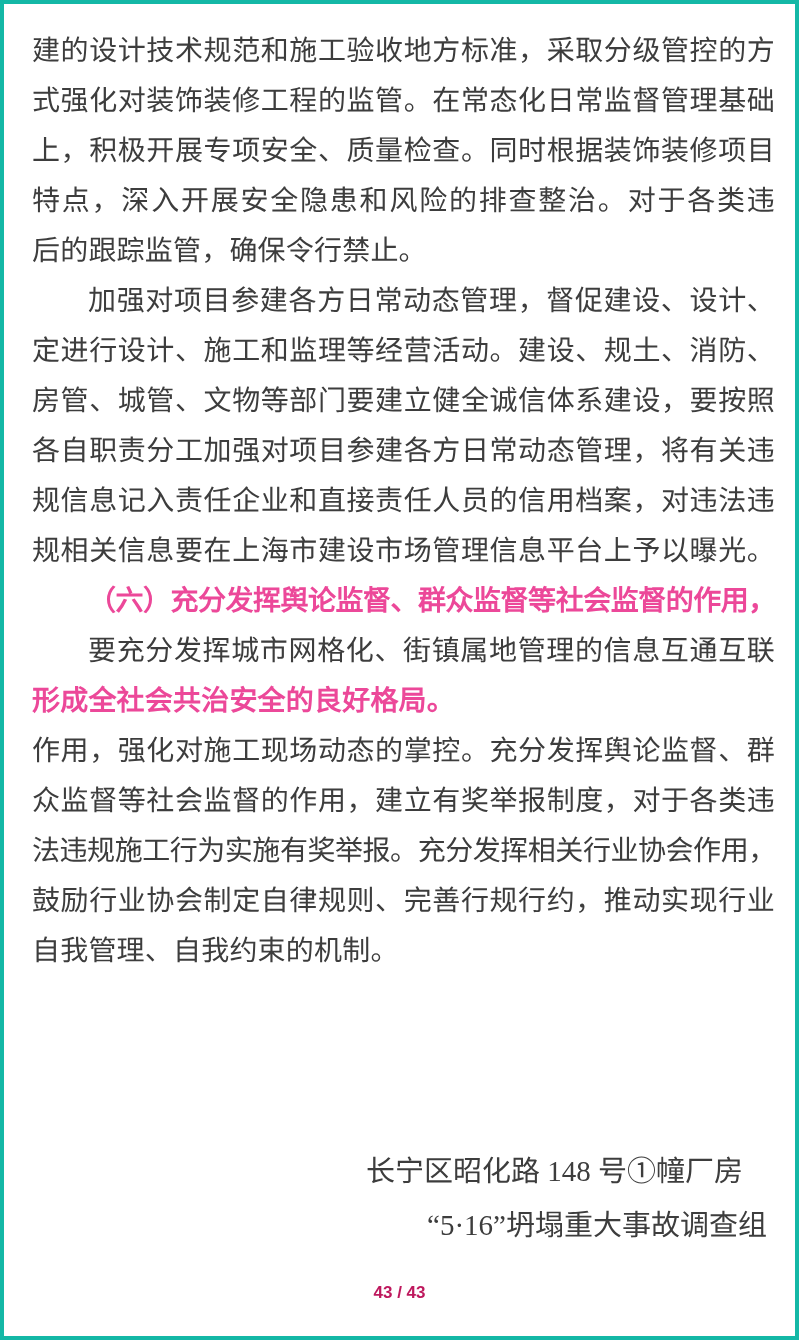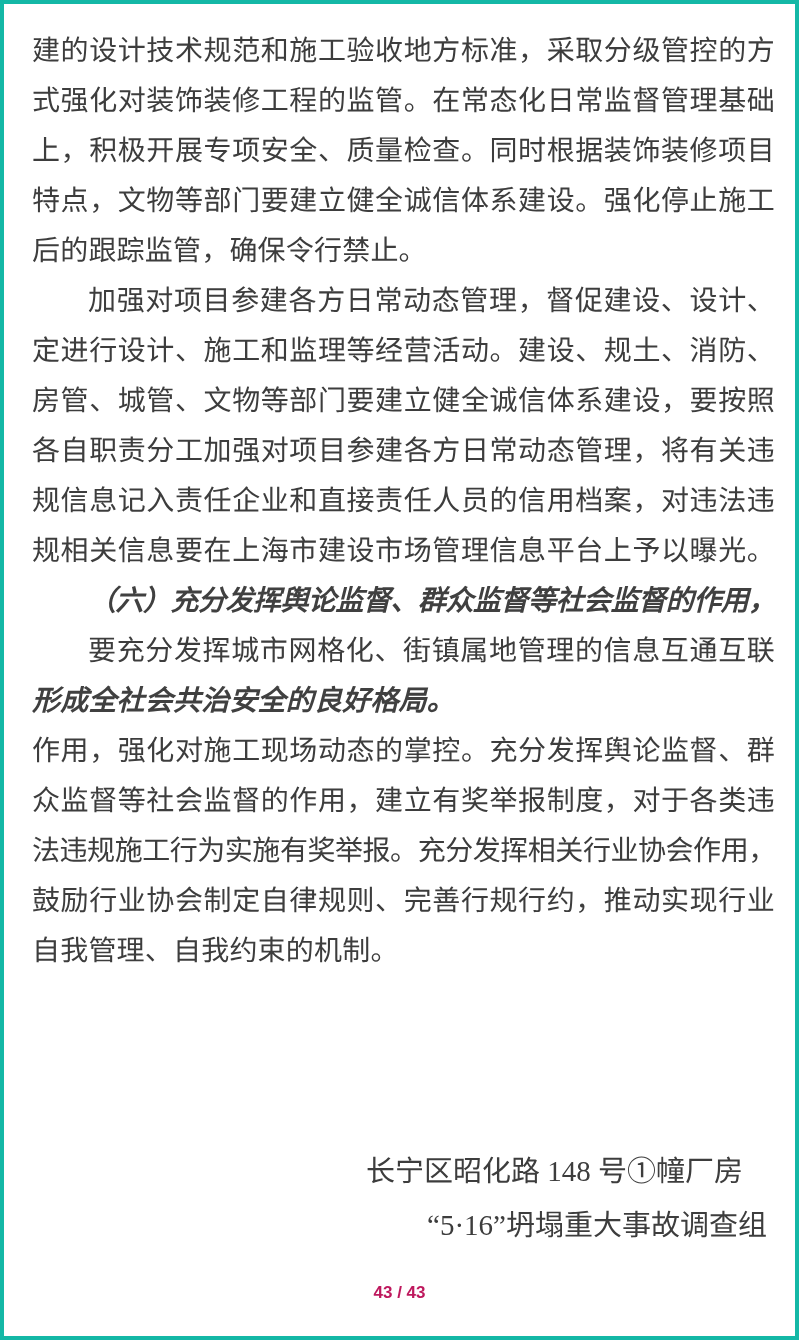--- a/index.html
+++ b/index.html
@@ -38,22 +38,21 @@
     text-align-last: left;
   }
   .line.indent {
     text-indent: 56px;
   }
   .line.tight {
     letter-spacing: -1.2px;
   }
   .line.heading {
     font-weight: 700;
-    color: #404040;
-    font-style: italic;
+    color: #ec4899;
   }
   .signature {
     position: absolute;
     top: 1140px;
     right: 28px;
     text-align: right;
     font-size: 29px;
     line-height: 54px;
     color: #3d3d3d;
   }
@@ -75,21 +74,21 @@
 </head>
 <body>
 
 <div class="page">
 
   <div class="content">
 
     <div class="line">建的设计技术规范和施工验收地方标准，采取分级管控的方</div>
     <div class="line">式强化对装饰装修工程的监管。在常态化日常监督管理基础</div>
     <div class="line">上，积极开展专项安全、质量检查。同时根据装饰装修项目</div>
-    <div class="line">特点，文物等部门要建立健全诚信体系建设。强化停止施工</div>
+    <div class="line">特点，深入开展安全隐患和风险的排查整治。对于各类违</div>
     <div class="line last">后的跟踪监管，确保令行禁止。</div>
 
     <div class="line indent">加强对项目参建各方日常动态管理，督促建设、设计、</div>
     <div class="line">定进行设计、施工和监理等经营活动。建设、规土、消防、</div>
     <div class="line">房管、城管、文物等部门要建立健全诚信体系建设，要按照</div>
     <div class="line">各自职责分工加强对项目参建各方日常动态管理，将有关违</div>
     <div class="line">规信息记入责任企业和直接责任人员的信用档案，对违法违</div>
     <div class="line">规相关信息要在上海市建设市场管理信息平台上予以曝光。</div>
 
     <div class="line heading indent tight">（六）充分发挥舆论监督、群众监督等社会监督的作用，</div>

